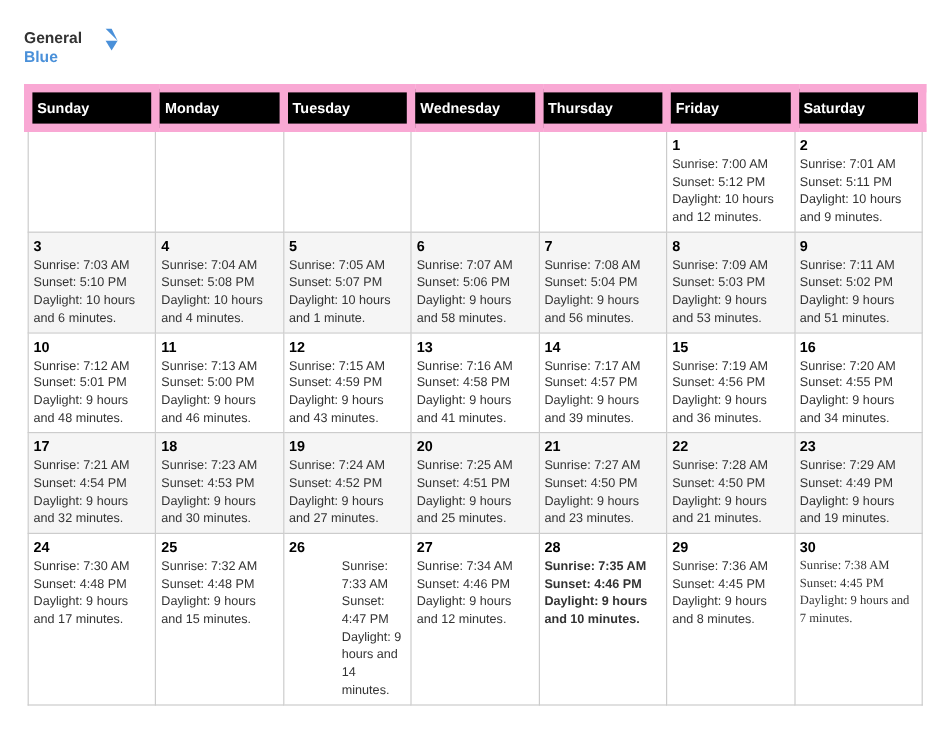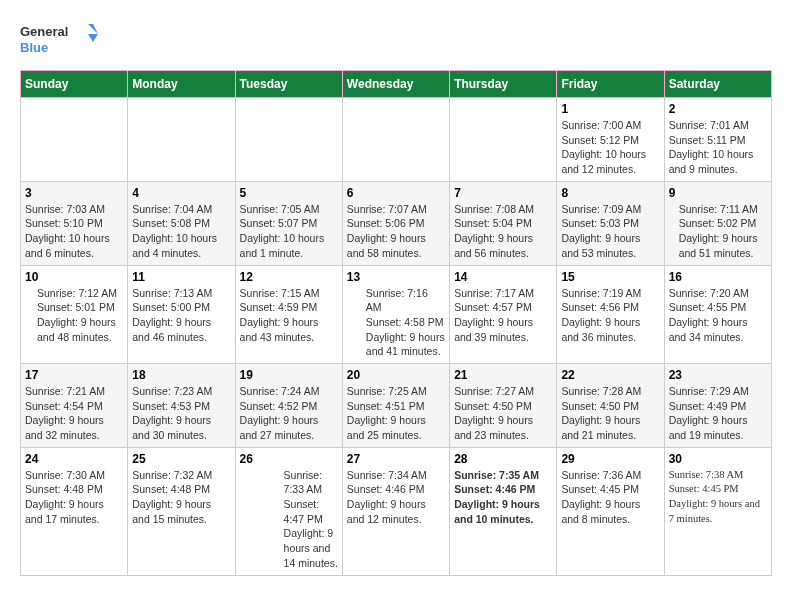--- a/index.html
+++ b/index.html
@@ -33,27 +33,27 @@
       font-size: 16px;
       font-weight: normal;
       color: #555;
     }
     .calendar {
       width: 100%;
       border-collapse: collapse;
       font-size: 11px;
     }
     .calendar thead tr th {
-      background: #15803d;
+      background: #000000;
       color: #fff;
       padding: 6px 4px;
       text-align: left;
       font-size: 12px;
       font-weight: bold;
-      border: 1px solid #f9a8d4;
+      border: 7px solid #f9a8d4;
     }
     .calendar tbody tr td {
       border: 1px solid #ccc;
       vertical-align: top;
       padding: 4px;
       width: calc(100% / 7);
       min-height: 80px;
       height: 80px;
       background: #fff;
     }
@@ -157,47 +157,47 @@
 Daylight: 9 hours and 56 minutes.</div>
         </td>
         <td>
           <div class="day-number">8</div>
           <div class="day-info" style="white-space: pre-line;">Sunrise: 7:09 AM
 Sunset: 5:03 PM
 Daylight: 9 hours and 53 minutes.</div>
         </td>
         <td>
           <div class="day-number">9</div>
-          <div class="day-info" style="white-space: pre-line; margin-left: 10px;">Sunrise: 7:11 AM
+          <div class="day-info" style="white-space: pre-line;">Sunrise: 7:11 AM
 Sunset: 5:02 PM
 Daylight: 9 hours and 51 minutes.</div>
         </td>
       </tr>
       <tr>
         <td>
           <div class="day-number">10</div>
-          <div class="day-info" style="white-space: pre-line; margin-left: 12px;">Sunrise: 7:12 AM
+          <div class="day-info" style="white-space: pre-line;">Sunrise: 7:12 AM
 Sunset: 5:01 PM
 Daylight: 9 hours and 48 minutes.</div>
         </td>
         <td>
           <div class="day-number">11</div>
           <div class="day-info" style="white-space: pre-line;">Sunrise: 7:13 AM
 Sunset: 5:00 PM
 Daylight: 9 hours and 46 minutes.</div>
         </td>
         <td>
           <div class="day-number">12</div>
           <div class="day-info" style="white-space: pre-line;">Sunrise: 7:15 AM
 Sunset: 4:59 PM
 Daylight: 9 hours and 43 minutes.</div>
         </td>
         <td>
           <div class="day-number">13</div>
-          <div class="day-info" style="white-space: pre-line; margin-left: 19px;">Sunrise: 7:16 AM
+          <div class="day-info" style="white-space: pre-line;">Sunrise: 7:16 AM
 Sunset: 4:58 PM
 Daylight: 9 hours and 41 minutes.</div>
         </td>
         <td>
           <div class="day-number">14</div>
           <div class="day-info" style="white-space: pre-line;">Sunrise: 7:17 AM
 Sunset: 4:57 PM
 Daylight: 9 hours and 39 minutes.</div>
         </td>
         <td>

